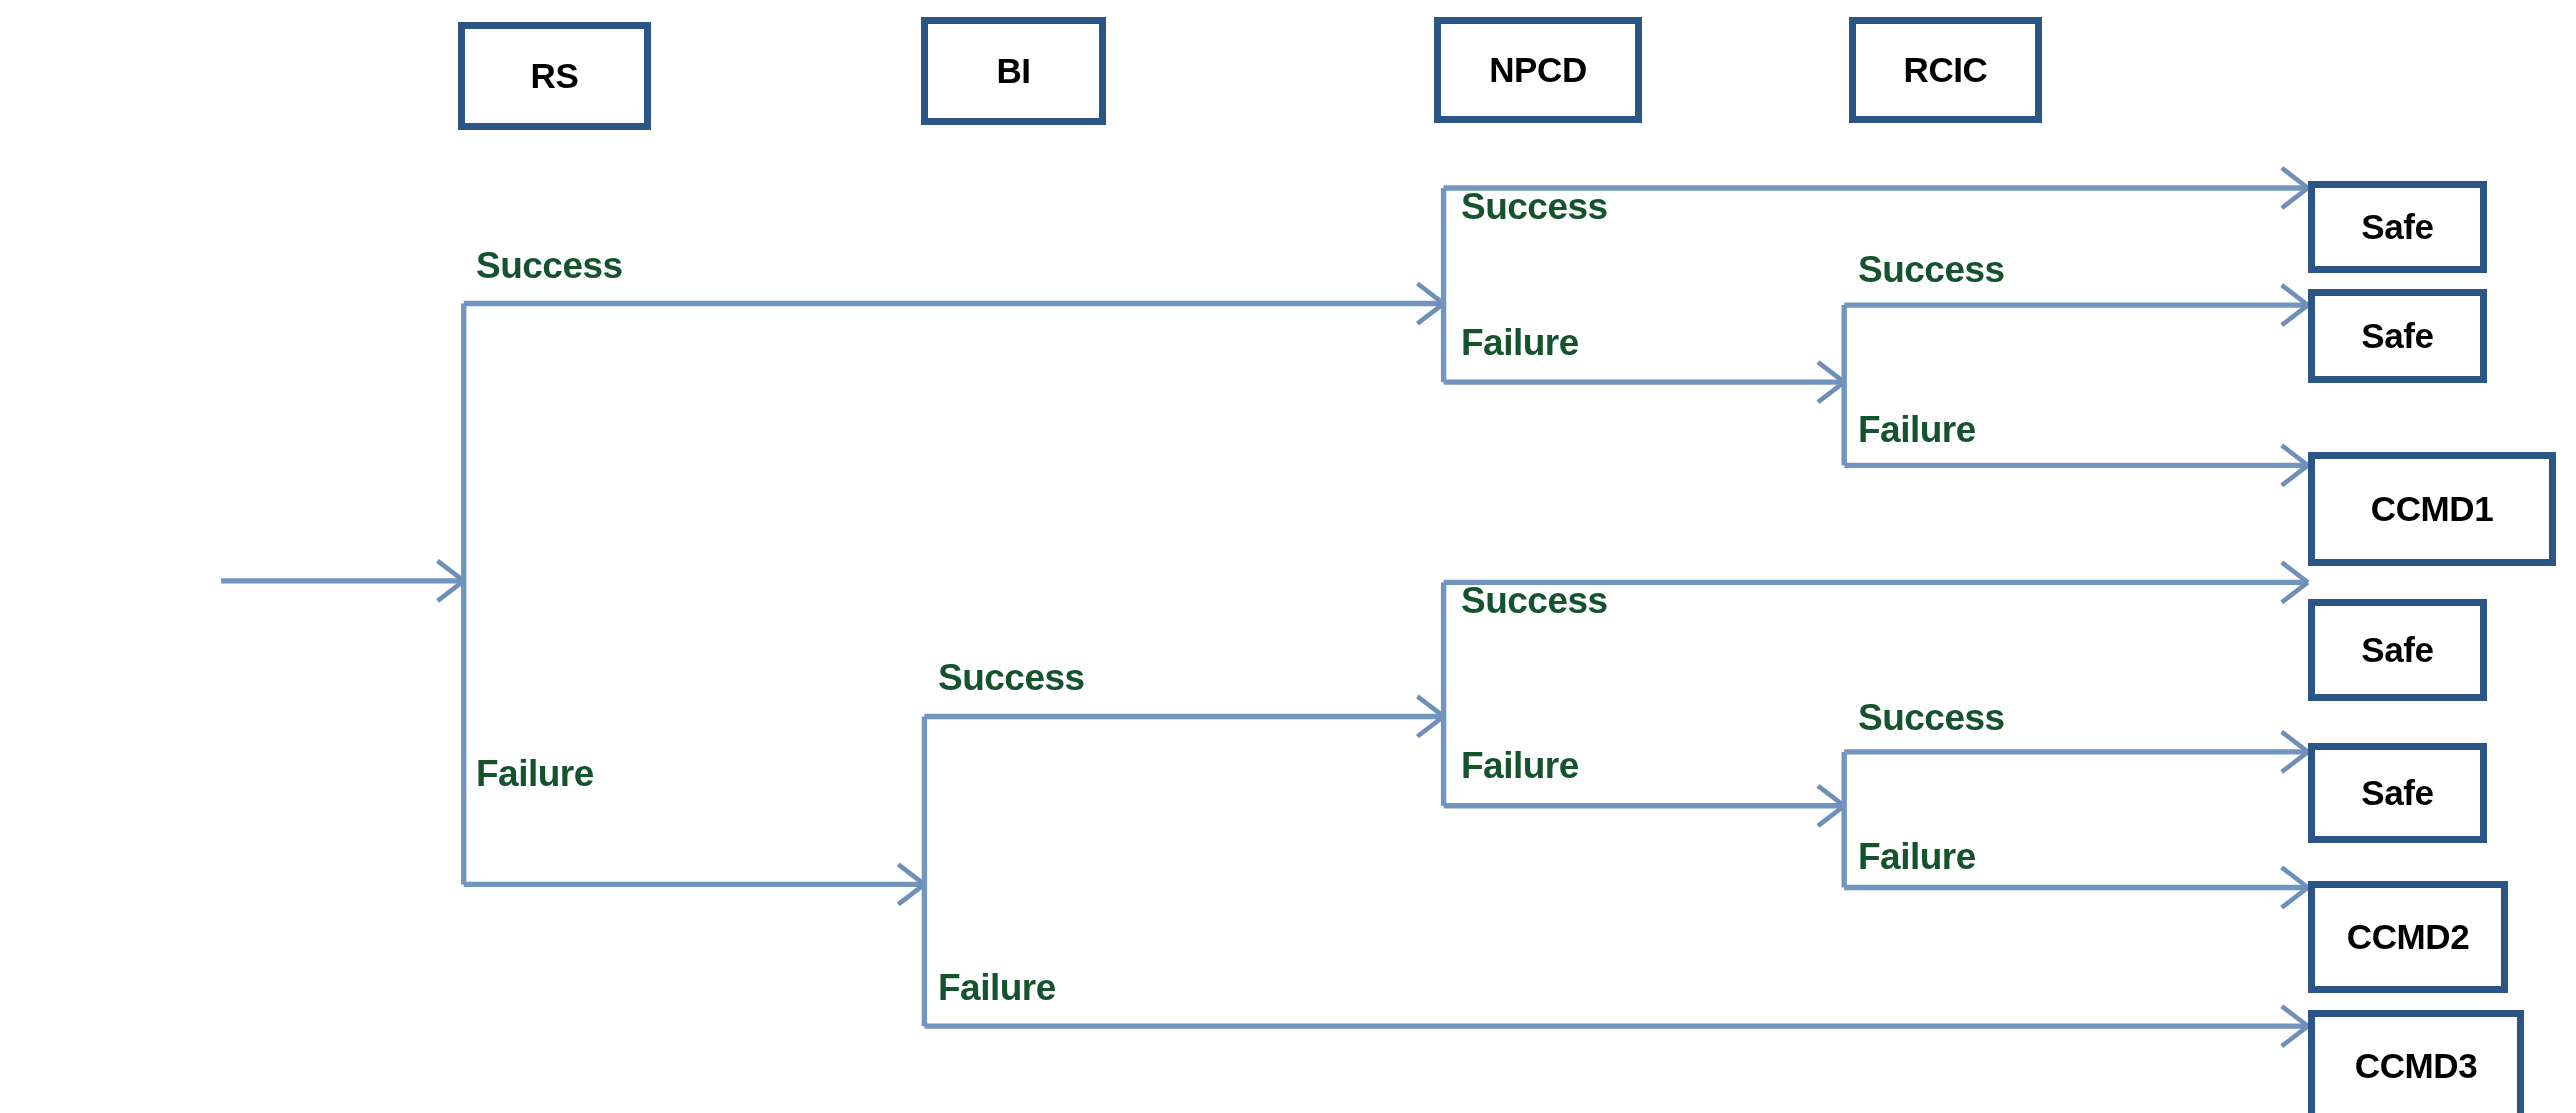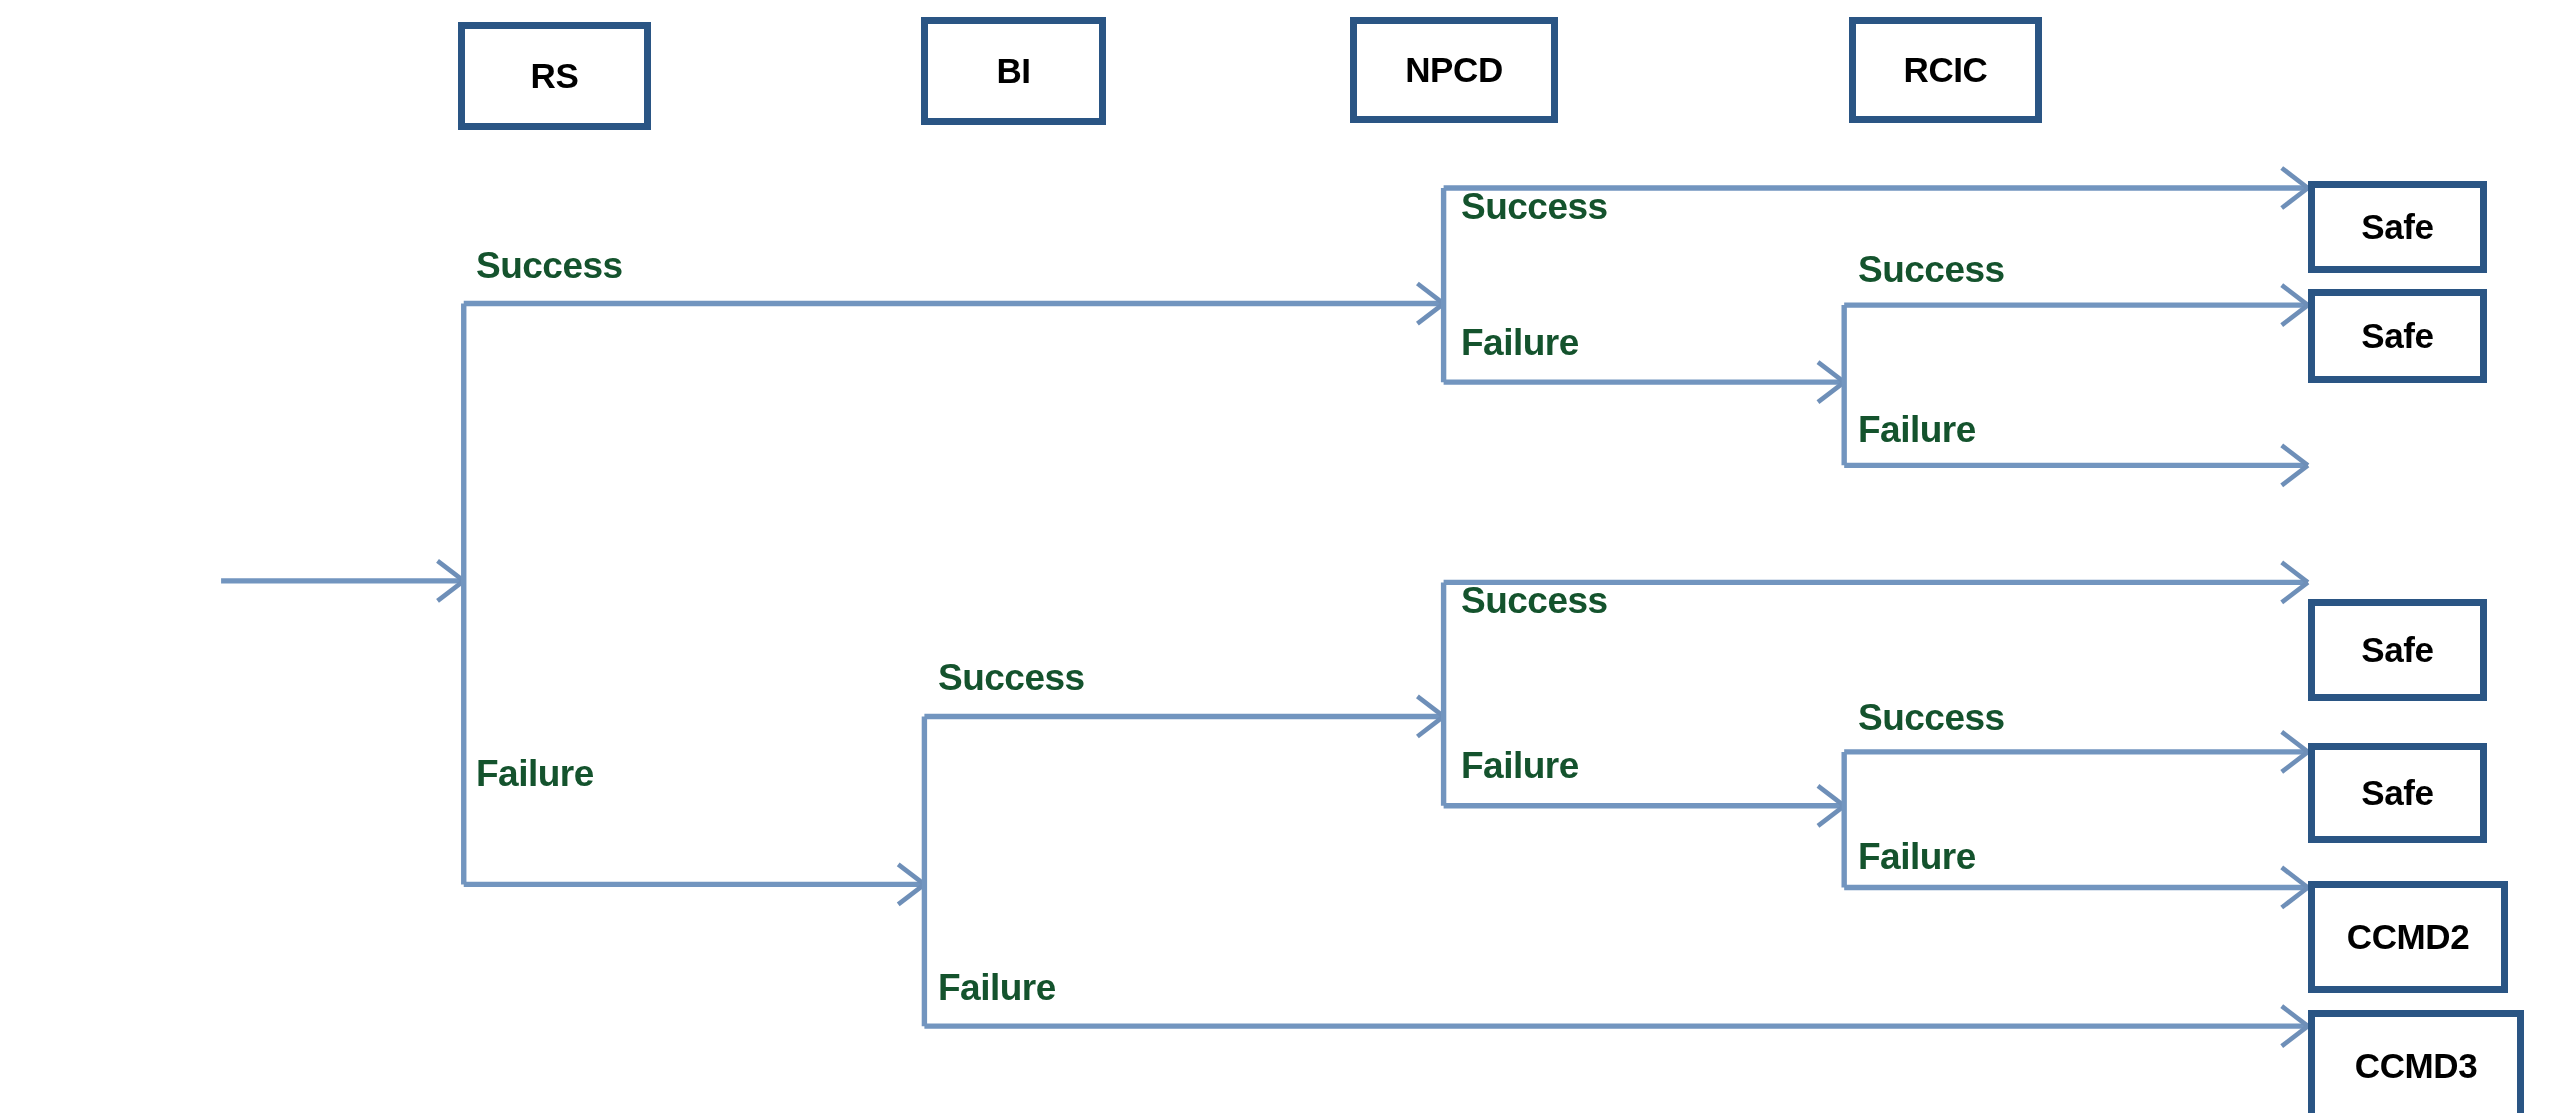--- a/index.html
+++ b/index.html
@@ -126,26 +126,27 @@
       </g>
       <line x1="2394" y1="1152" x2="2996" y2="1152" stroke="#7295BF" stroke-width="7"></line>
       <g>
         <line x1="2962" y1="1126" x2="2996" y2="1152" stroke="#6E8FB8" stroke-width="6"></line>
         <line x1="2962" y1="1178" x2="2996" y2="1152" stroke="#6E8FB8" stroke-width="6"></line>
       </g>
     </svg>
 
   <div class="node-box hdr-box" style="left: 458px; top: 21.6px; width: 193px; height: 108px; border-color: rgb(42, 85, 132);">RS</div>
   <div class="node-box hdr-box" style="left: 921px; top: 17px; width: 185px; height: 108px; border-color: rgb(42, 85, 132);">BI</div>
-  <div class="node-box hdr-box" style="left: 1350px; top: 17px; width: 208px; height: 106px; border-color: rgb(42, 85, 132);">NPCD</div>
+  <div class="node-box hdr-box" style="left: 1434px; top: 17px; width: 208px; height: 106px; border-color: rgb(42, 85, 132);">NPCD</div>
   <div class="node-box hdr-box" style="left: 1849px; top: 17px; width: 193px; height: 106px; border-color: rgb(42, 85, 132);">RCIC</div>
 
 
   <div class="node-box out-box" style="left: 2308px; top: 137px; width: 179px; height: 92px; border-color: rgb(42, 85, 132);">Safe</div>
   <div class="node-box out-box" style="left: 2308px; top: 245px; width: 179px; height: 94px; border-color: rgb(42, 85, 132);">Safe</div>
+  <div class="node-box out-box" style="left: 2308px; top: 408px; width: 248px; height: 114px; border-color: rgb(42, 85, 132);">CCMD1</div>
   <div class="node-box out-box" style="left: 2308px; top: 555px; width: 179px; height: 102px; border-color: rgb(42, 85, 132);">Safe</div>
   <div class="node-box out-box" style="left: 2308px; top: 699px; width: 179px; height: 100px; border-color: rgb(42, 85, 132);">Safe</div>
   <div class="node-box out-box" style="left: 2308px; top: 837px; width: 200px; height: 112px; border-color: rgb(42, 85, 132);">CCMD2</div>
   <div class="node-box out-box" style="left: 2308px; top: 966px; width: 216px; height: 112px; border-color: rgb(42, 85, 132);">CCMD3</div>
 
   <div class="edge-label" style="left: 476px; top: 247px;">Success</div>
   <div class="edge-label" style="left: 476px; top: 755px;">Failure</div>
   <div class="edge-label" style="left: 938px; top: 659px;">Success</div>
   <div class="edge-label" style="left: 938px; top: 969px;">Failure</div>
   <div class="edge-label" style="left: 1461px; top: 188px;">Success</div>

